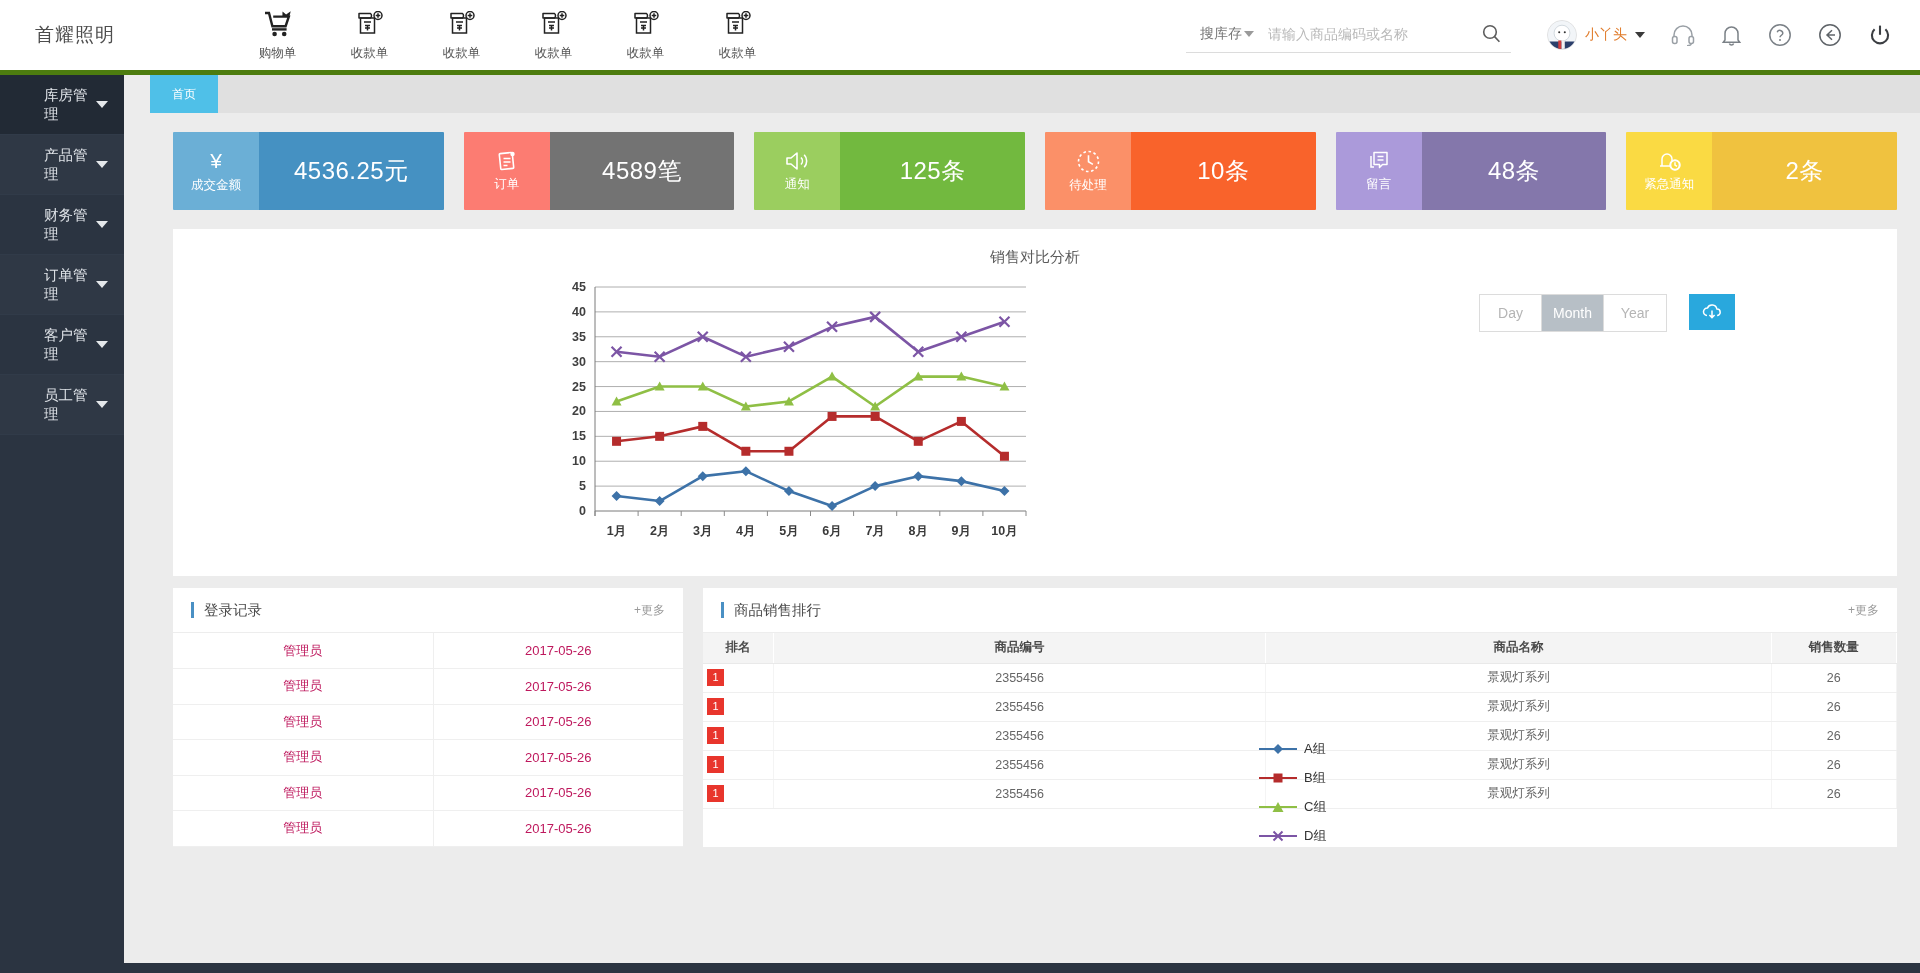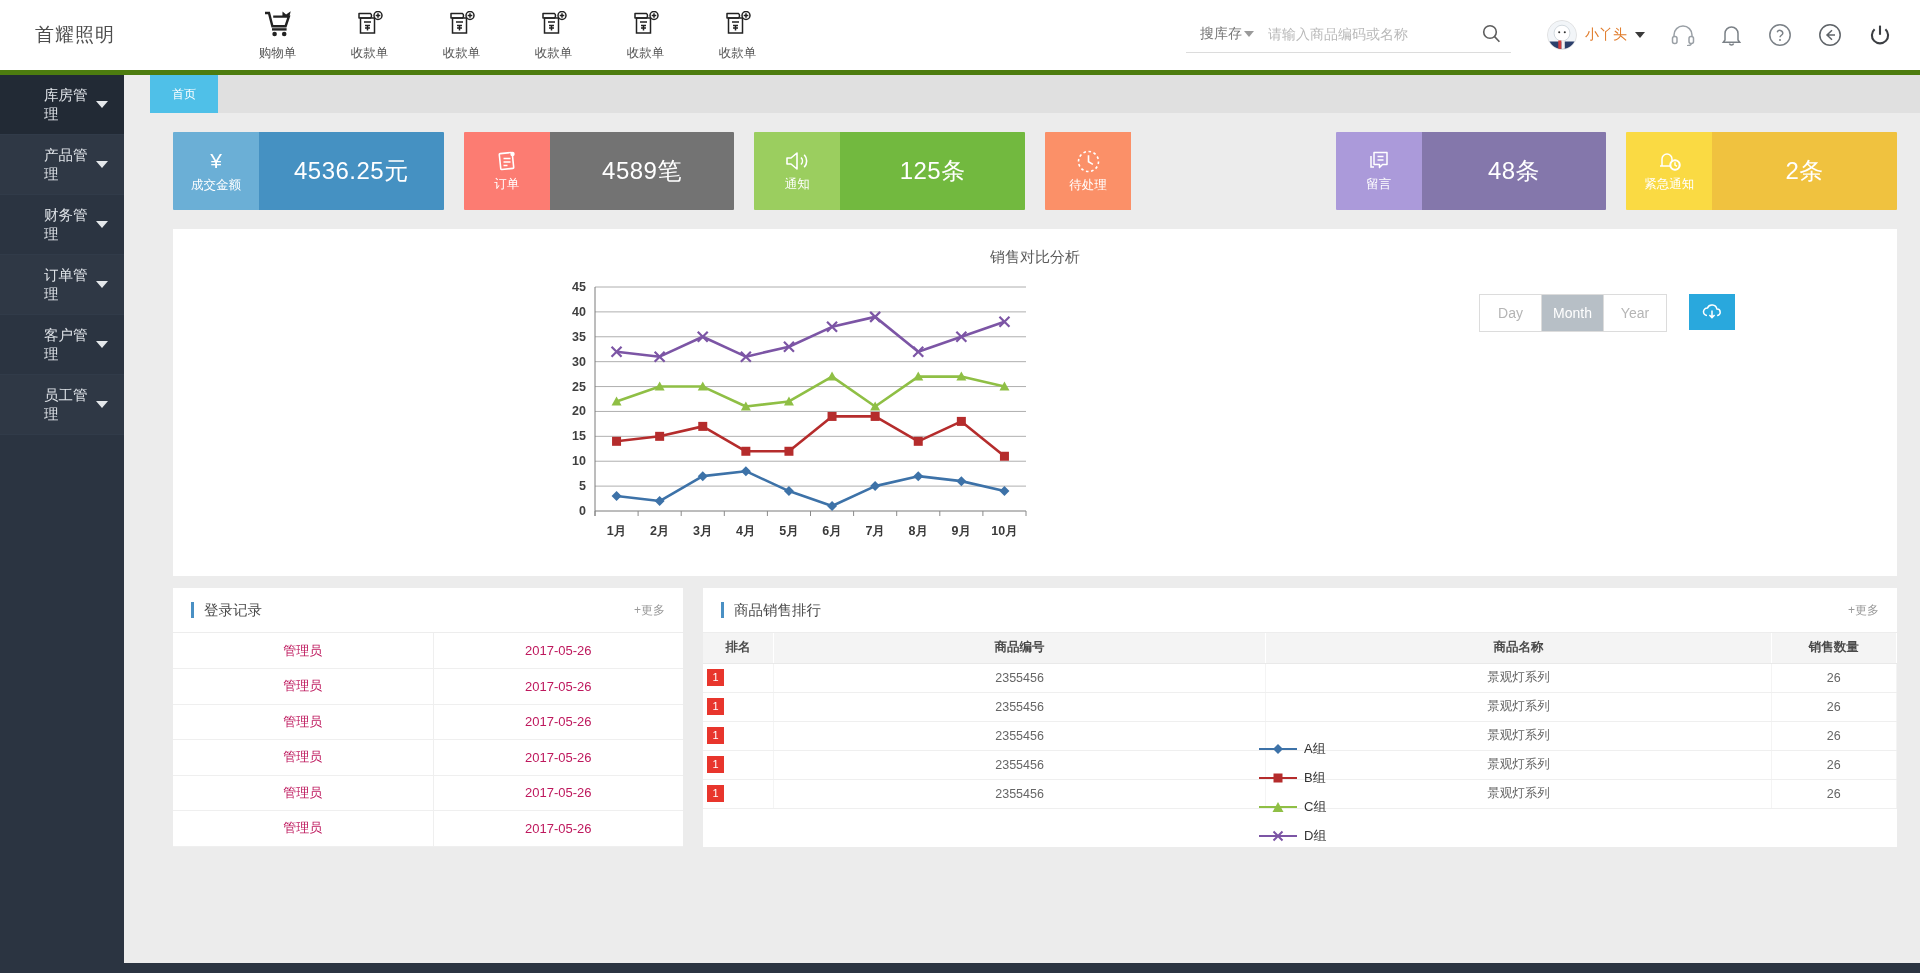--- a/index.html
+++ b/index.html
@@ -346,20 +346,21 @@
     </div>
 
     <div class="card">
       <div class="card-left" style="background:#fb9068">
         <svg width="25" height="25" viewBox="0 0 25 25" fill="none" stroke="#fff" stroke-width="1.6">
           <circle cx="12.5" cy="12.5" r="10" stroke-dasharray="2.6 2.6"></circle>
           <path d="M12.5 6.2v6.6l4.4 2.6" stroke-dasharray="none"></path>
         </svg>
         <div class="cl-label">待处理</div>
       </div>
+      <div class="card-right" style="background:#f9632b">10条</div>
     </div>
 
     <div class="card">
       <div class="card-left" style="background:#ab9ada">
         <svg width="24" height="24" viewBox="0 0 24 24" fill="none" stroke="#fff" stroke-width="1.5">
           <path d="M7 3.5h13v12h-4.5l-3 3v-3H7z" stroke-linejoin="round"></path>
           <path d="M4 7v11h3"></path>
           <path d="M10.5 7.5h6M10.5 11h6"></path>
         </svg>
         <div class="cl-label">留言</div>

